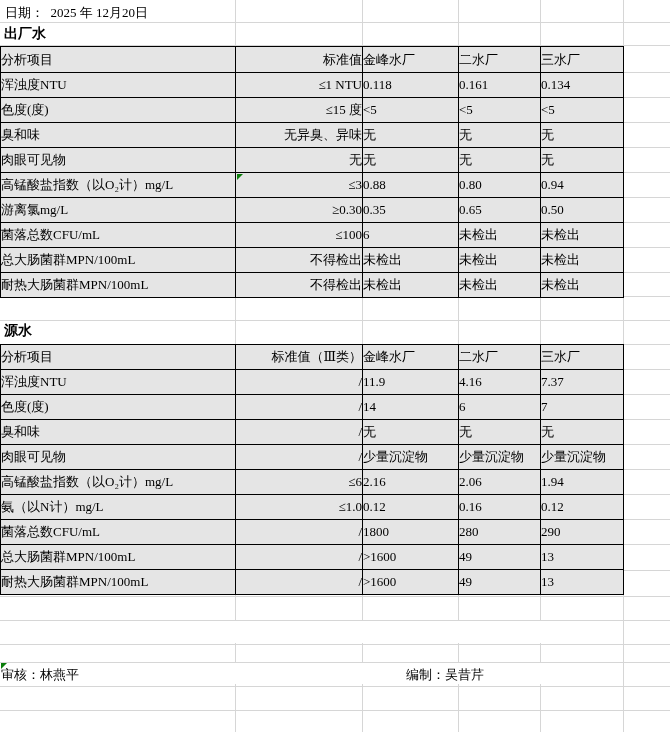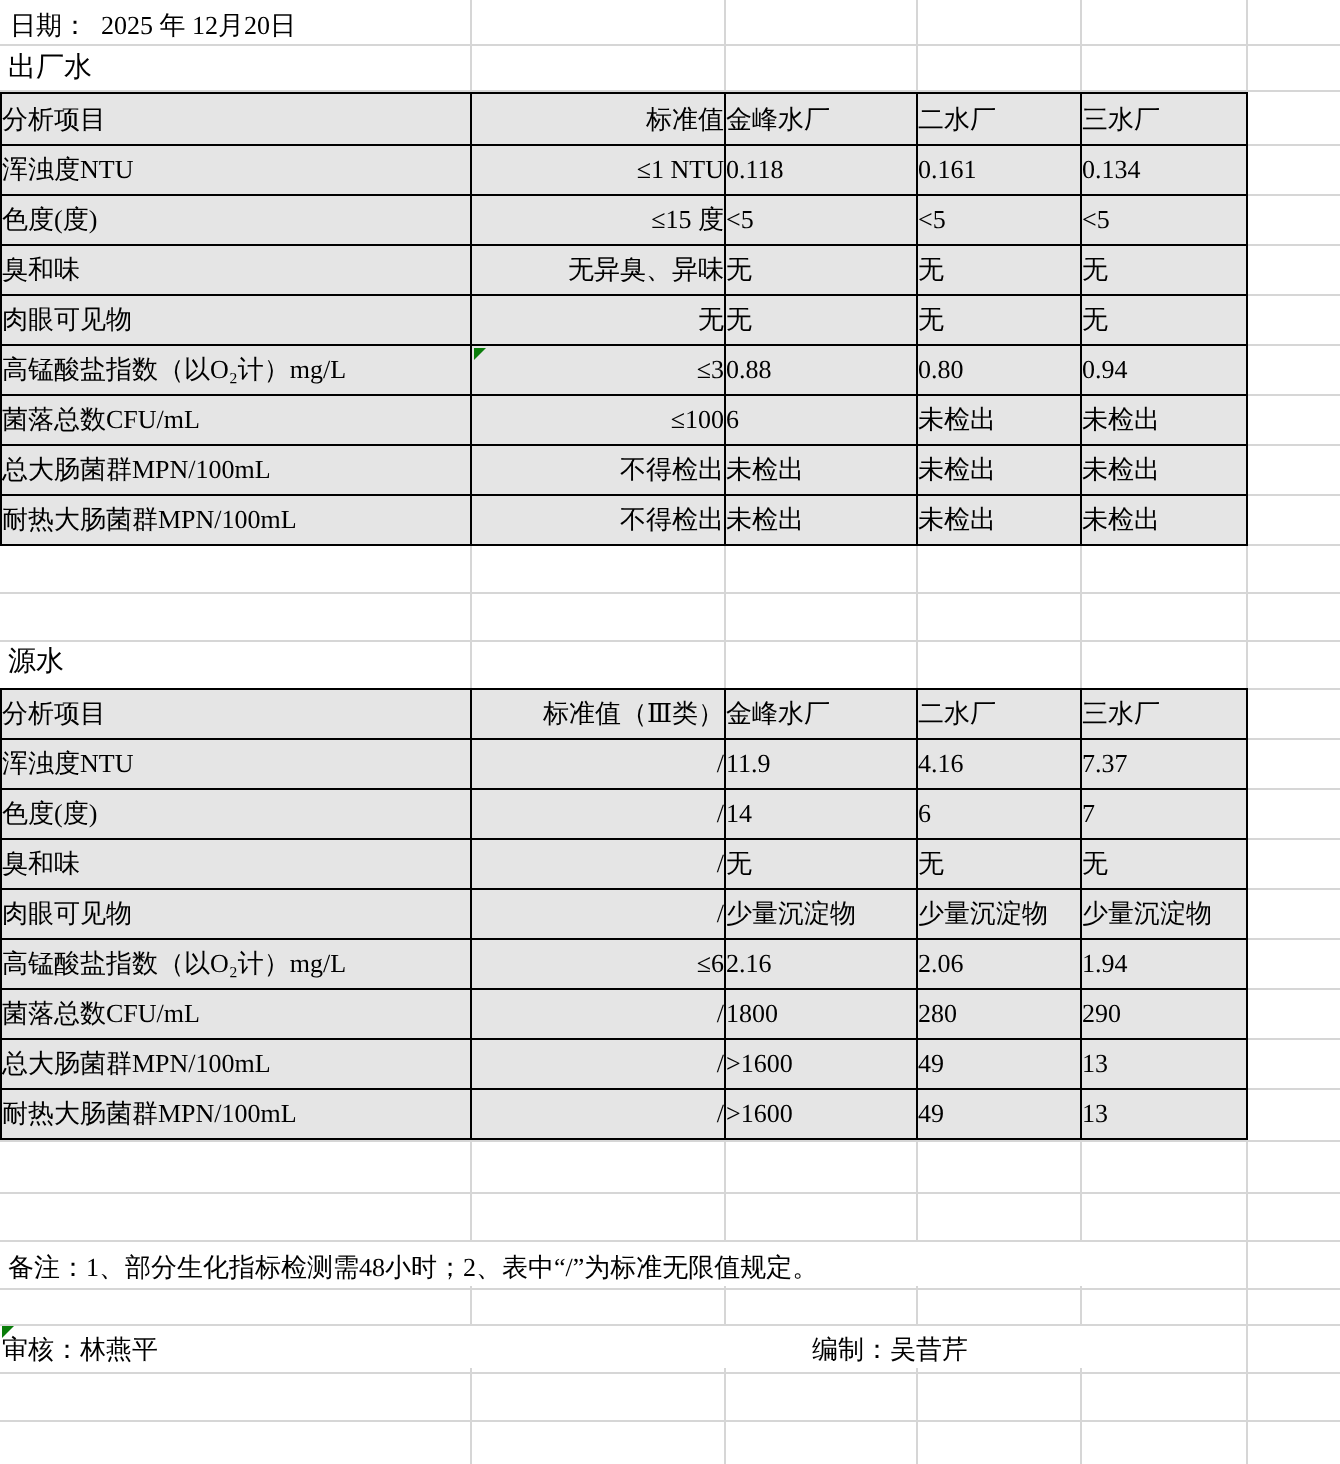--- a/index.html
+++ b/index.html
@@ -5,21 +5,21 @@
   html,body{margin:0;padding:0;background:#fff;}
   .sheet{
     position:relative;width:670px;height:732px;background:#ffffff;
     font-family:"Liberation Serif","DejaVu Serif",serif;
     color:#000;overflow:hidden;
   }
   .grid-h{position:absolute;left:0;width:670px;height:1px;background:#d6d6d6;z-index:0;}
   .grid-v{position:absolute;top:0;height:732px;width:1px;background:#d6d6d6;z-index:0;}
   .whiteout{position:absolute;background:#fff;z-index:1;}
   .cell-text{position:absolute;font-size:13px;white-space:pre;z-index:2;line-height:17px;}
-  .section-title{position:absolute;left:4px;font-size:14px;font-weight:normal;z-index:2;white-space:pre;text-align:right;}
+  .section-title{position:absolute;left:4px;font-size:14px;font-weight:bold;z-index:2;white-space:pre;text-align:right;}
   table.wq-table{
     position:absolute;left:0;border-collapse:collapse;table-layout:fixed;
     width:623px;background:#e5e5e5;z-index:1;font-size:13px;
   }
   table.wq-table th,table.wq-table td{
     border:1px solid #000;font-weight:normal;padding:0;overflow:hidden;
     white-space:nowrap;font-size:13px;
   }
   #t1 thead tr{height:26px;}
   #t2 thead tr{height:25px;}
@@ -128,20 +128,27 @@
           <td class="col-v">无</td>
         </tr>
         <tr>
           <td class="col-a">高锰酸盐指数（以O₂计）mg/L</td>
           <td class="col-b">≤3</td>
           <td class="col-v">0.88</td>
           <td class="col-v">0.80</td>
           <td class="col-v">0.94</td>
         </tr>
         <tr>
+          <td class="col-a">游离氯mg/L</td>
+          <td class="col-b">≥0.30</td>
+          <td class="col-v">0.35</td>
+          <td class="col-v">0.65</td>
+          <td class="col-v">0.50</td>
+        </tr>
+        <tr>
           <td class="col-a">菌落总数CFU/mL</td>
           <td class="col-b">≤100</td>
           <td class="col-v">6</td>
           <td class="col-v">未检出</td>
           <td class="col-v">未检出</td>
         </tr>
         <tr>
           <td class="col-a">总大肠菌群MPN/100mL</td>
           <td class="col-b">不得检出</td>
           <td class="col-v">未检出</td>
@@ -207,20 +214,27 @@
           <td class="col-v">少量沉淀物</td>
         </tr>
         <tr>
           <td class="col-a">高锰酸盐指数（以O₂计）mg/L</td>
           <td class="col-b">≤6</td>
           <td class="col-v">2.16</td>
           <td class="col-v">2.06</td>
           <td class="col-v">1.94</td>
         </tr>
         <tr>
+          <td class="col-a">氨（以N计）mg/L</td>
+          <td class="col-b">≤1.0</td>
+          <td class="col-v">0.12</td>
+          <td class="col-v">0.16</td>
+          <td class="col-v">0.12</td>
+        </tr>
+        <tr>
           <td class="col-a">菌落总数CFU/mL</td>
           <td class="col-b">/</td>
           <td class="col-v">1800</td>
           <td class="col-v">280</td>
           <td class="col-v">290</td>
         </tr>
         <tr>
           <td class="col-a">总大肠菌群MPN/100mL</td>
           <td class="col-b">/</td>
           <td class="col-v">&gt;1600</td>
@@ -230,20 +244,19 @@
         <tr>
           <td class="col-a">耐热大肠菌群MPN/100mL</td>
           <td class="col-b">/</td>
           <td class="col-v">&gt;1600</td>
           <td class="col-v">49</td>
           <td class="col-v">13</td>
         </tr>
       </tbody>
   </table>
 
-  <div class="cell-text" style="left:4px;top:625px;">备注：1、部分生化指标检测需48小时；2、表中“/”为标准无限值规定。</div>
   <div class="cell-text" style="left:1px;top:666px;">审核：林燕平</div>
   <div class="cell-text" style="left:406px;top:666px;">编制：吴昔芹</div>
 
   <div class="flag" style="left:237px;top:174px;"></div>
   <div class="flag" style="left:1px;top:663px;"></div>
 
 </div>
 
 </body></html>

